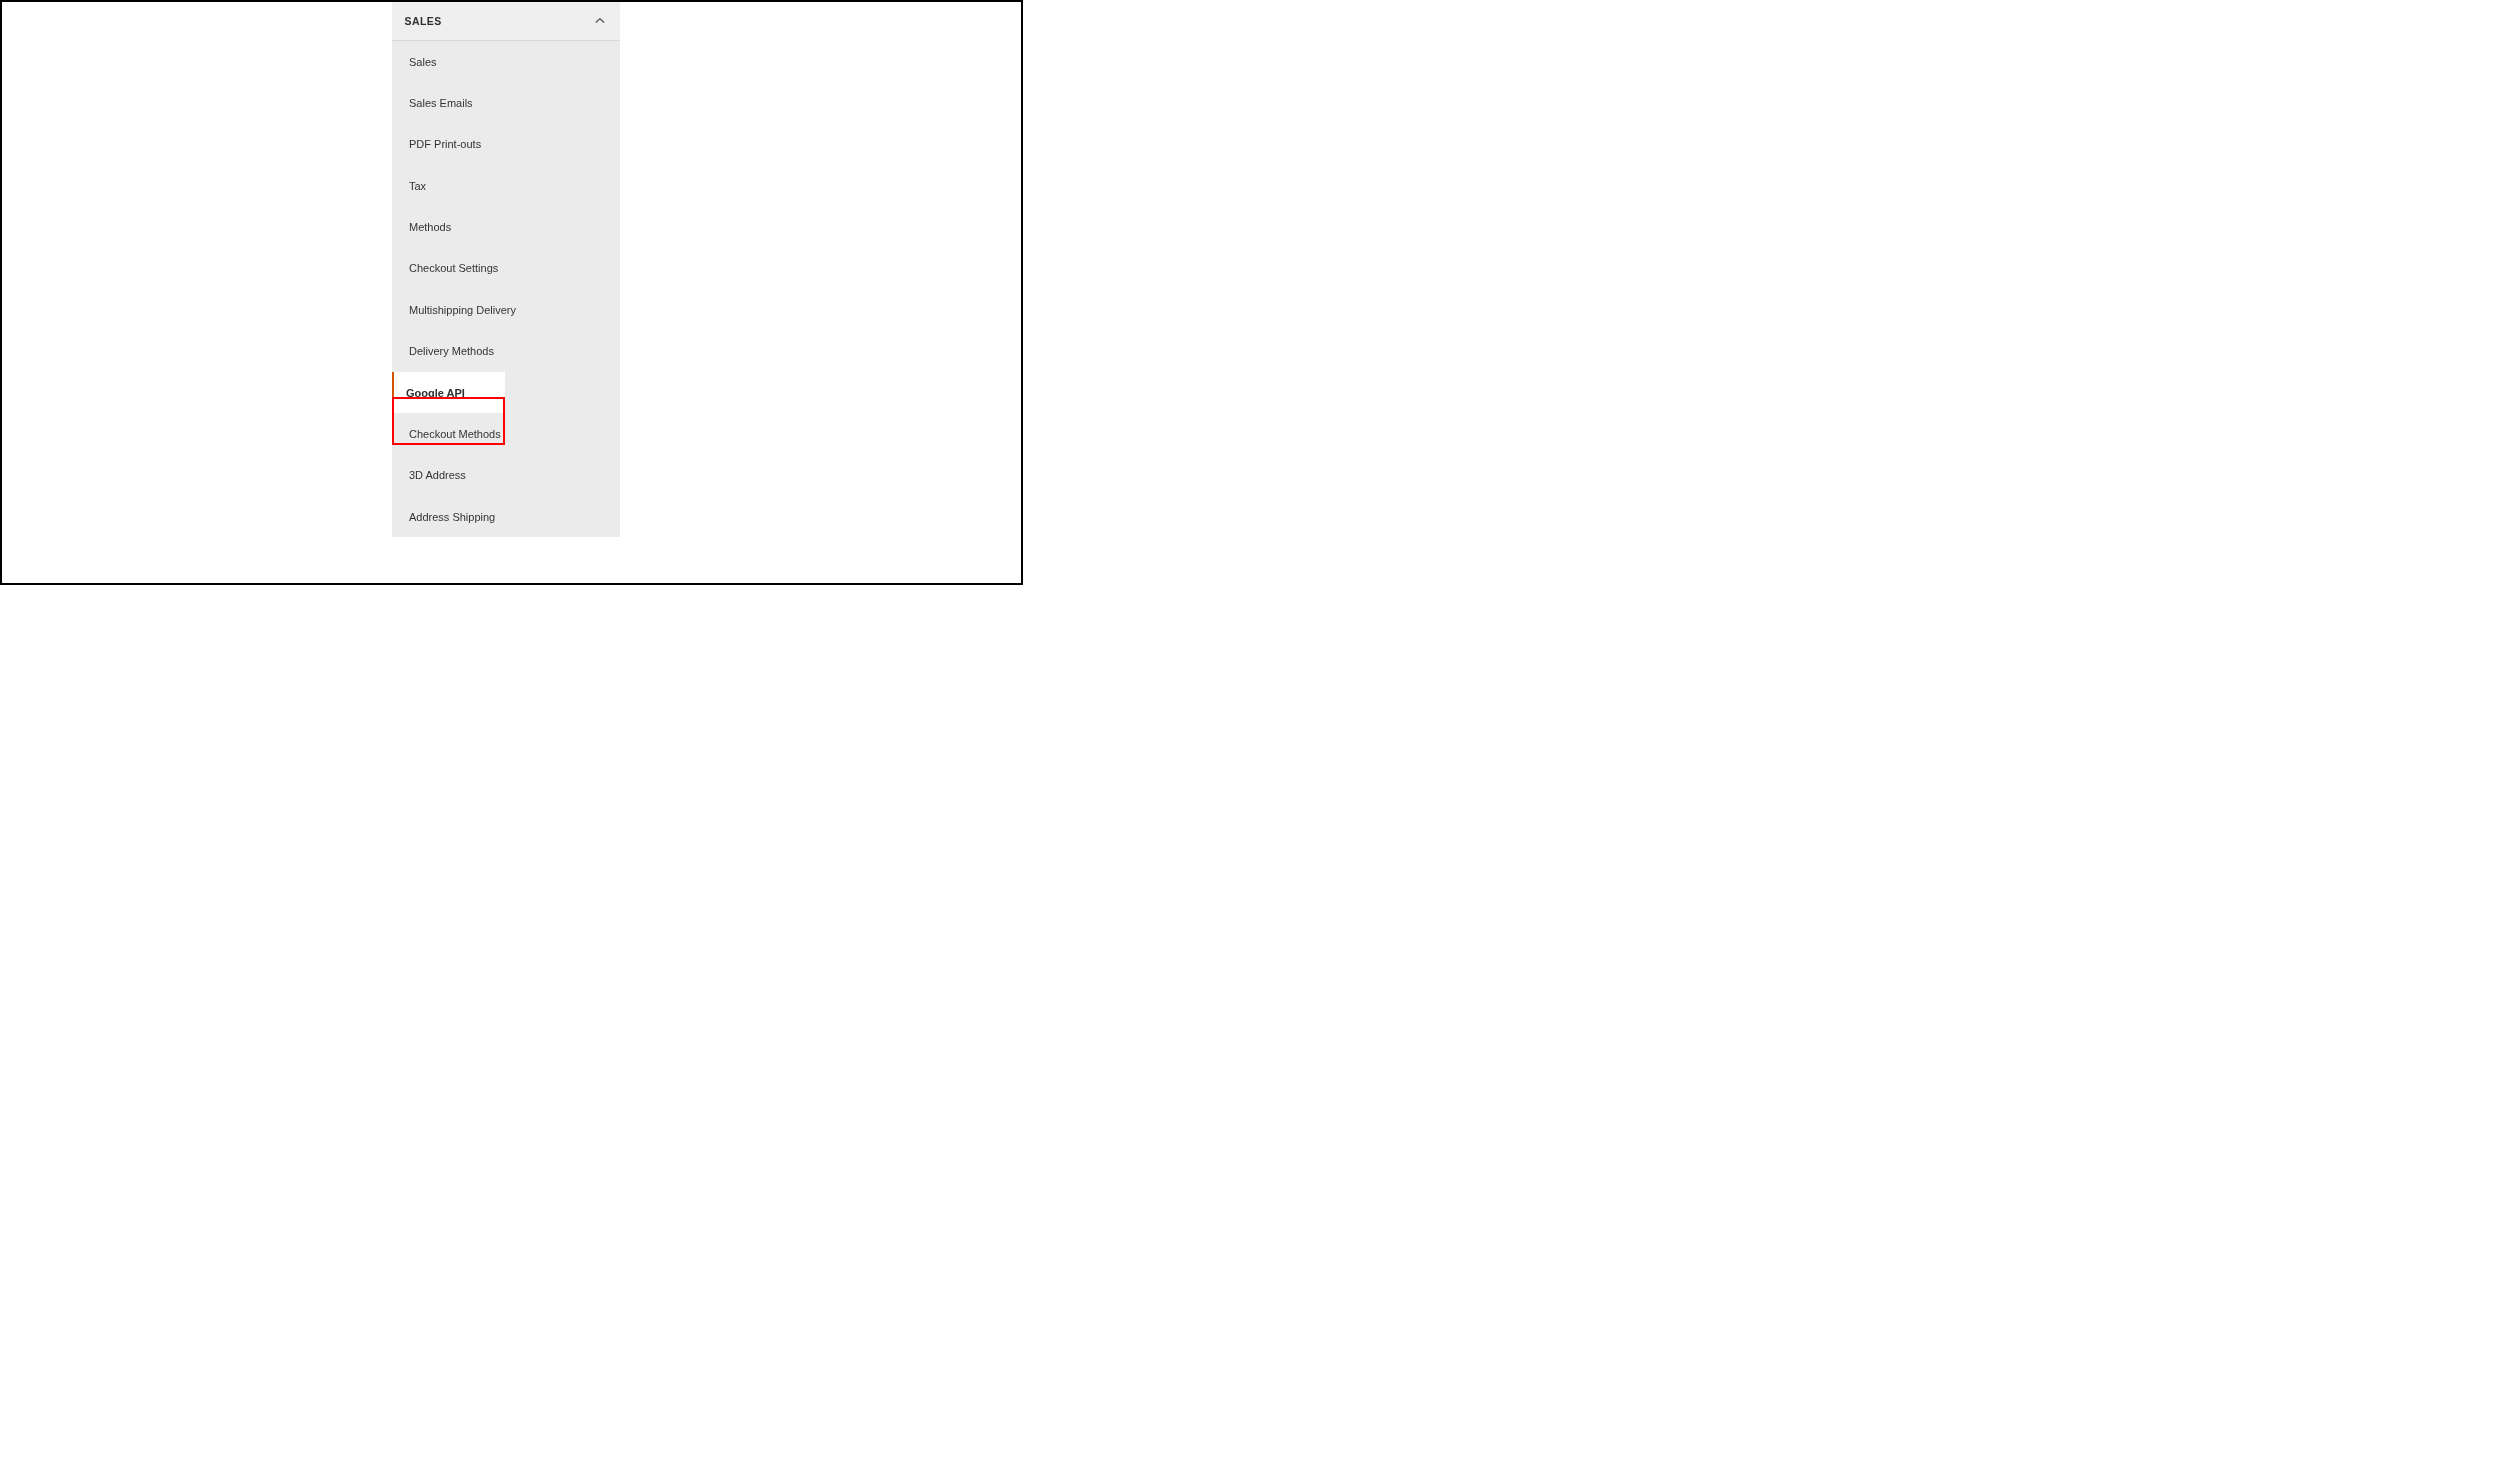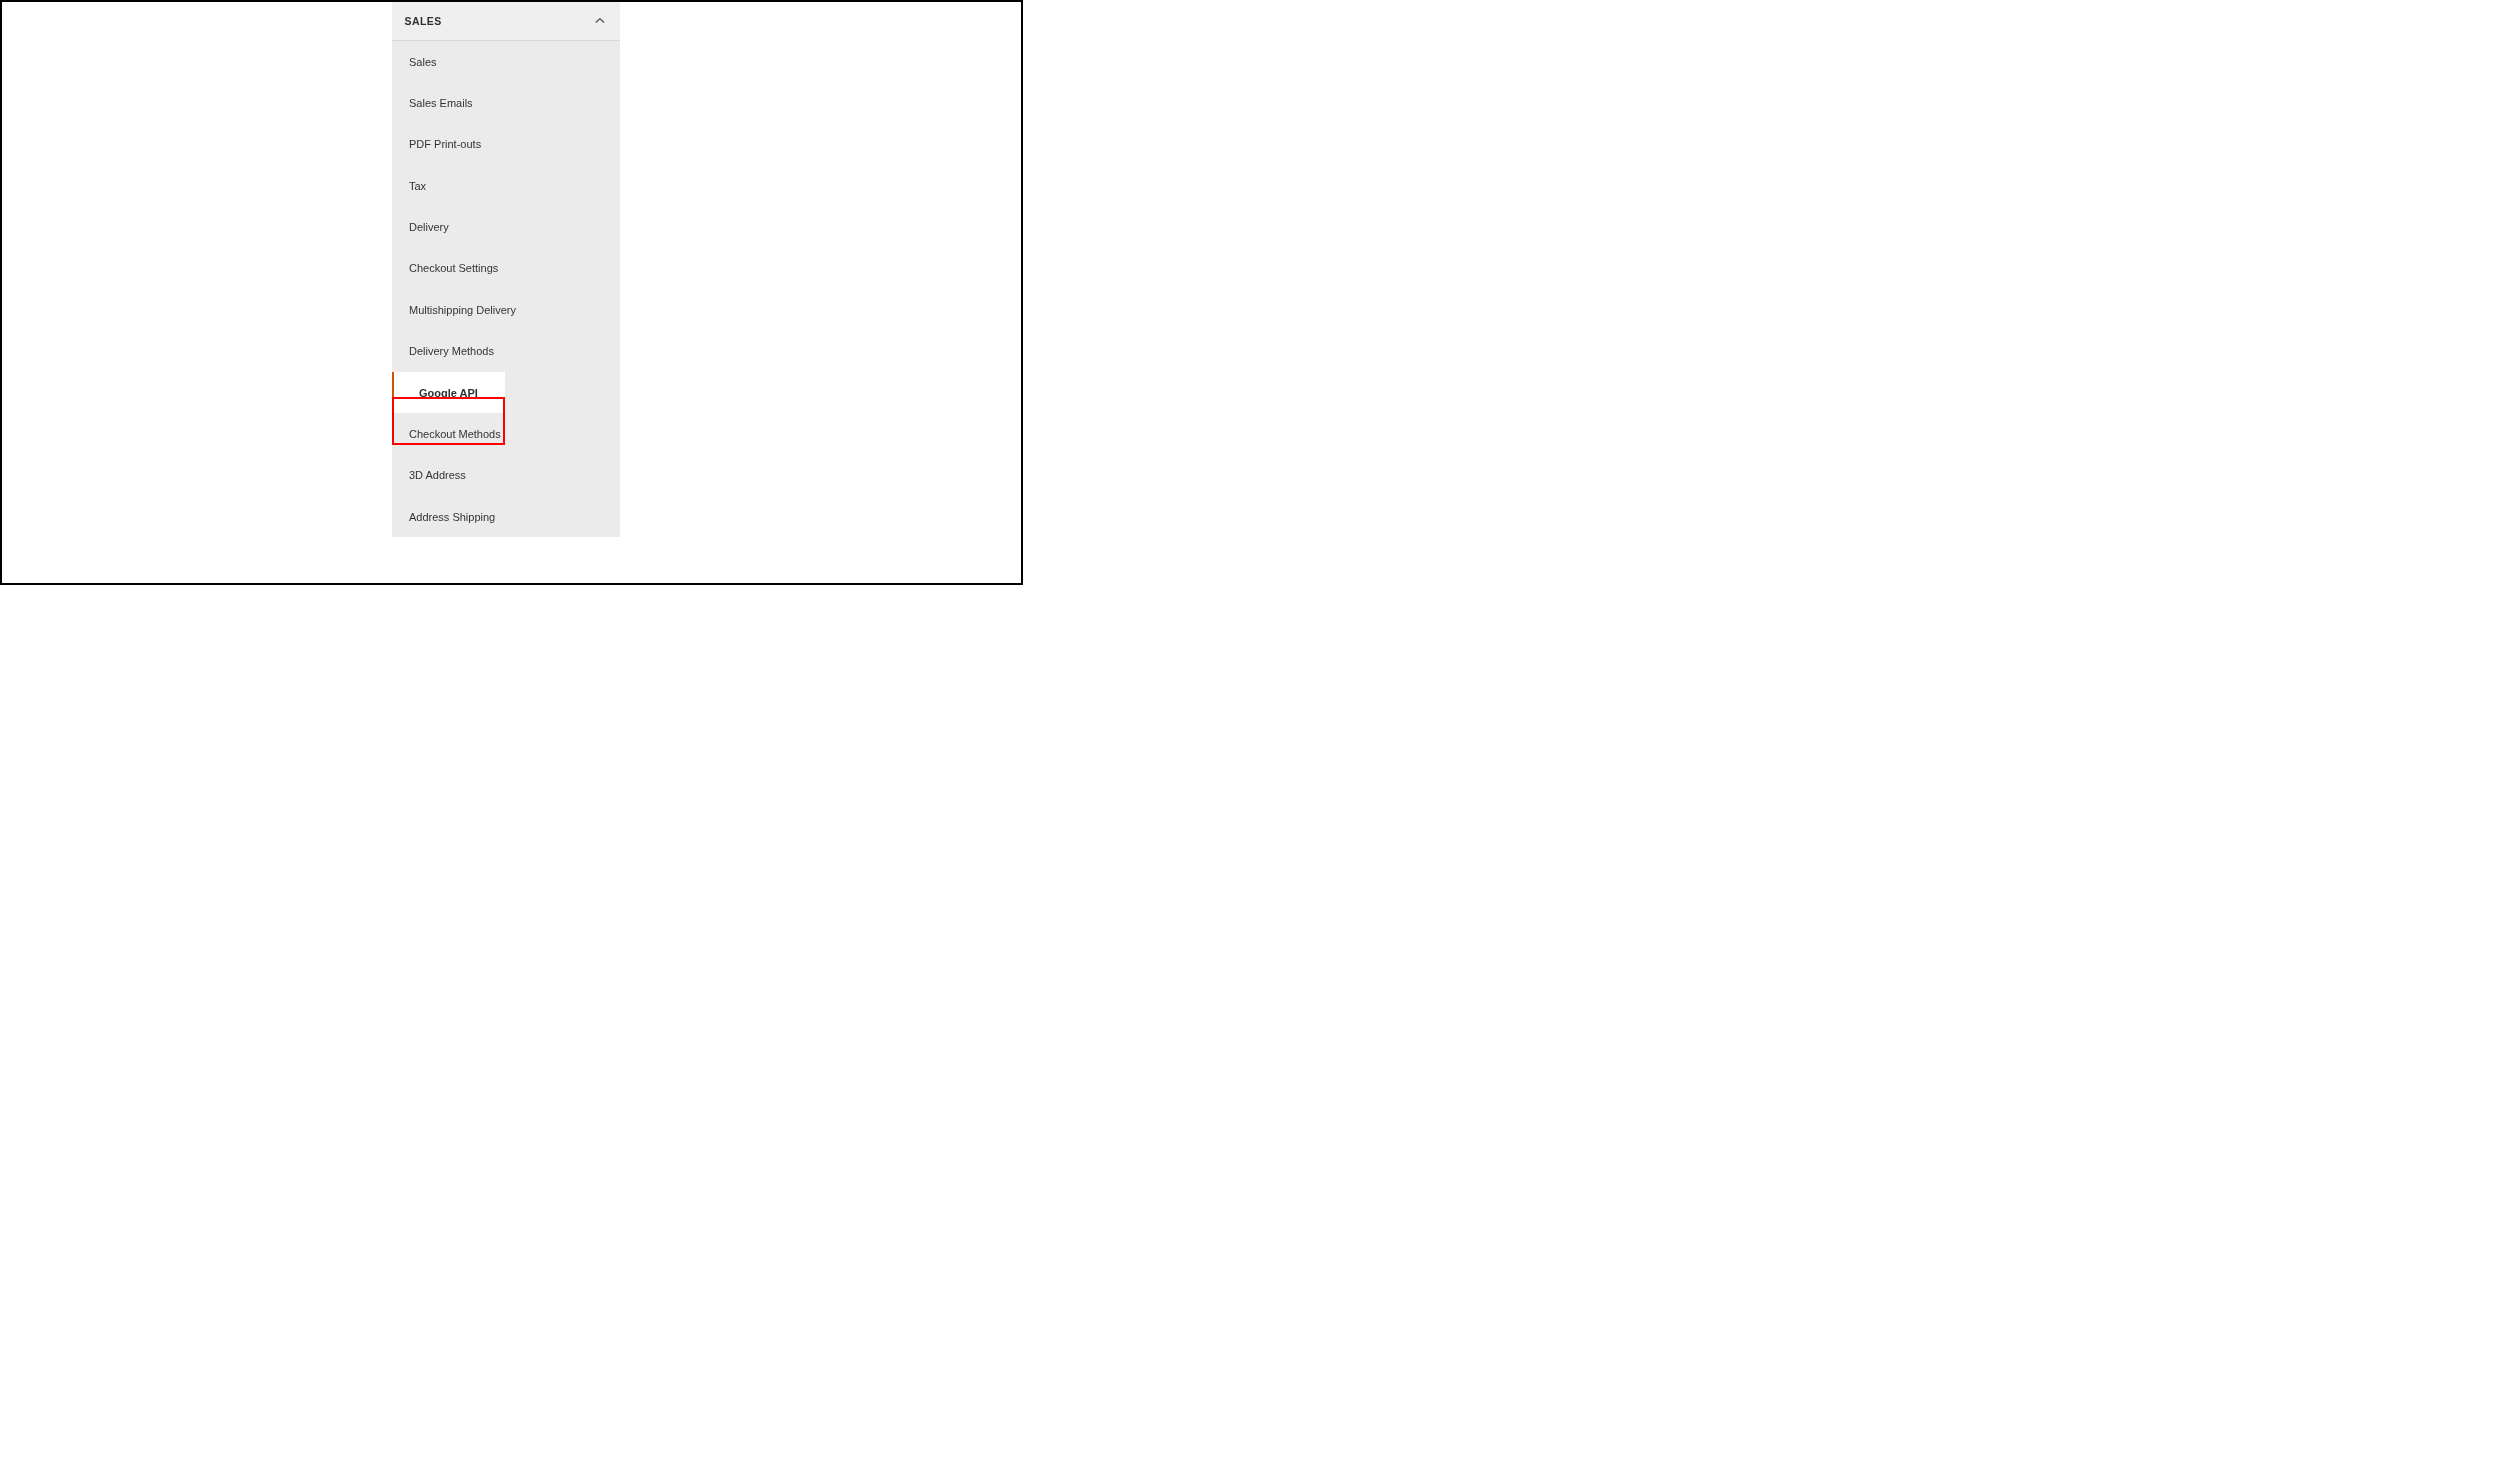--- a/index.html
+++ b/index.html
@@ -55,21 +55,21 @@
       padding: 14.7px 12.6px 14.7px 17px;
       cursor: pointer;
       font-size: 11px;
       color: #333333;
       font-weight: 400;
       background: #ebebeb;
     }
     .menu-item.active {
       background: #ffffff;
       border-left: 2.8px solid #d35400;
-      padding-left: 25px;
+      padding-left: 12px;
       font-weight: 700;
       color: #303030;
       width: 113px;
     }
     .highlight-box {
       position: absolute;
       left: 390px;
       top: 395px;
       width: 113px;
       height: 48px;
@@ -99,21 +99,21 @@
     <div class="menu-item">
       <span>Sales Emails</span>
     </div>
     <div class="menu-item">
       <span>PDF Print-outs</span>
     </div>
     <div class="menu-item">
       <span>Tax</span>
     </div>
     <div class="menu-item">
-      <span>Delivery</span>
+      <span>Methods</span>
     </div>
     <div class="menu-item">
       <span>Checkout Settings</span>
     </div>
     <div class="menu-item">
       <span>Multishipping Delivery</span>
     </div>
     <div class="menu-item">
       <span>Delivery Methods</span>
     </div>

